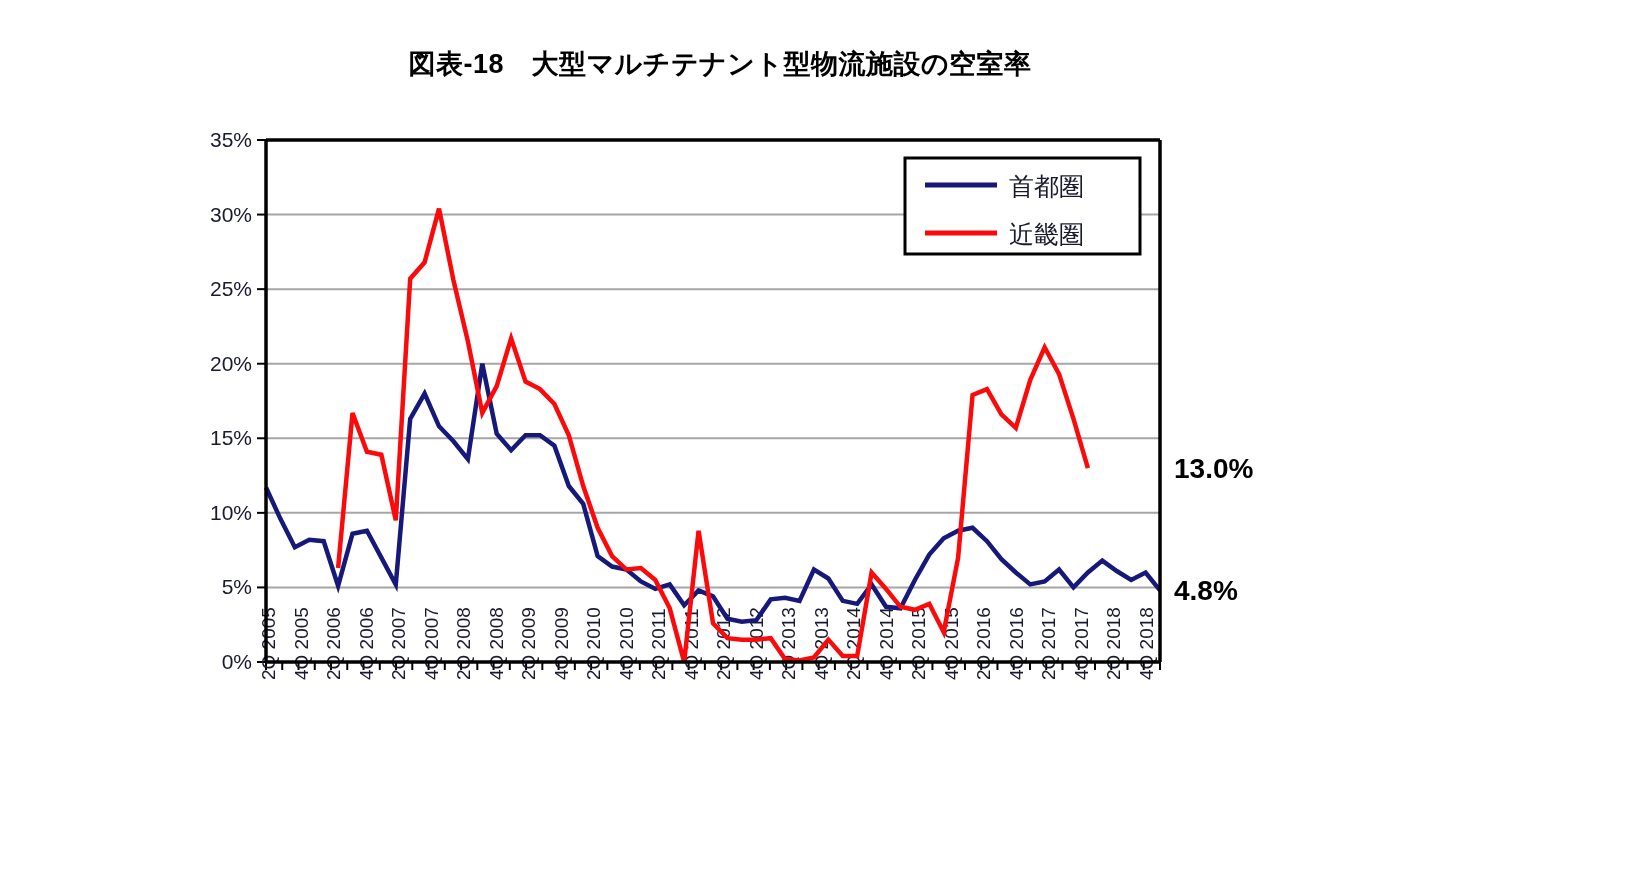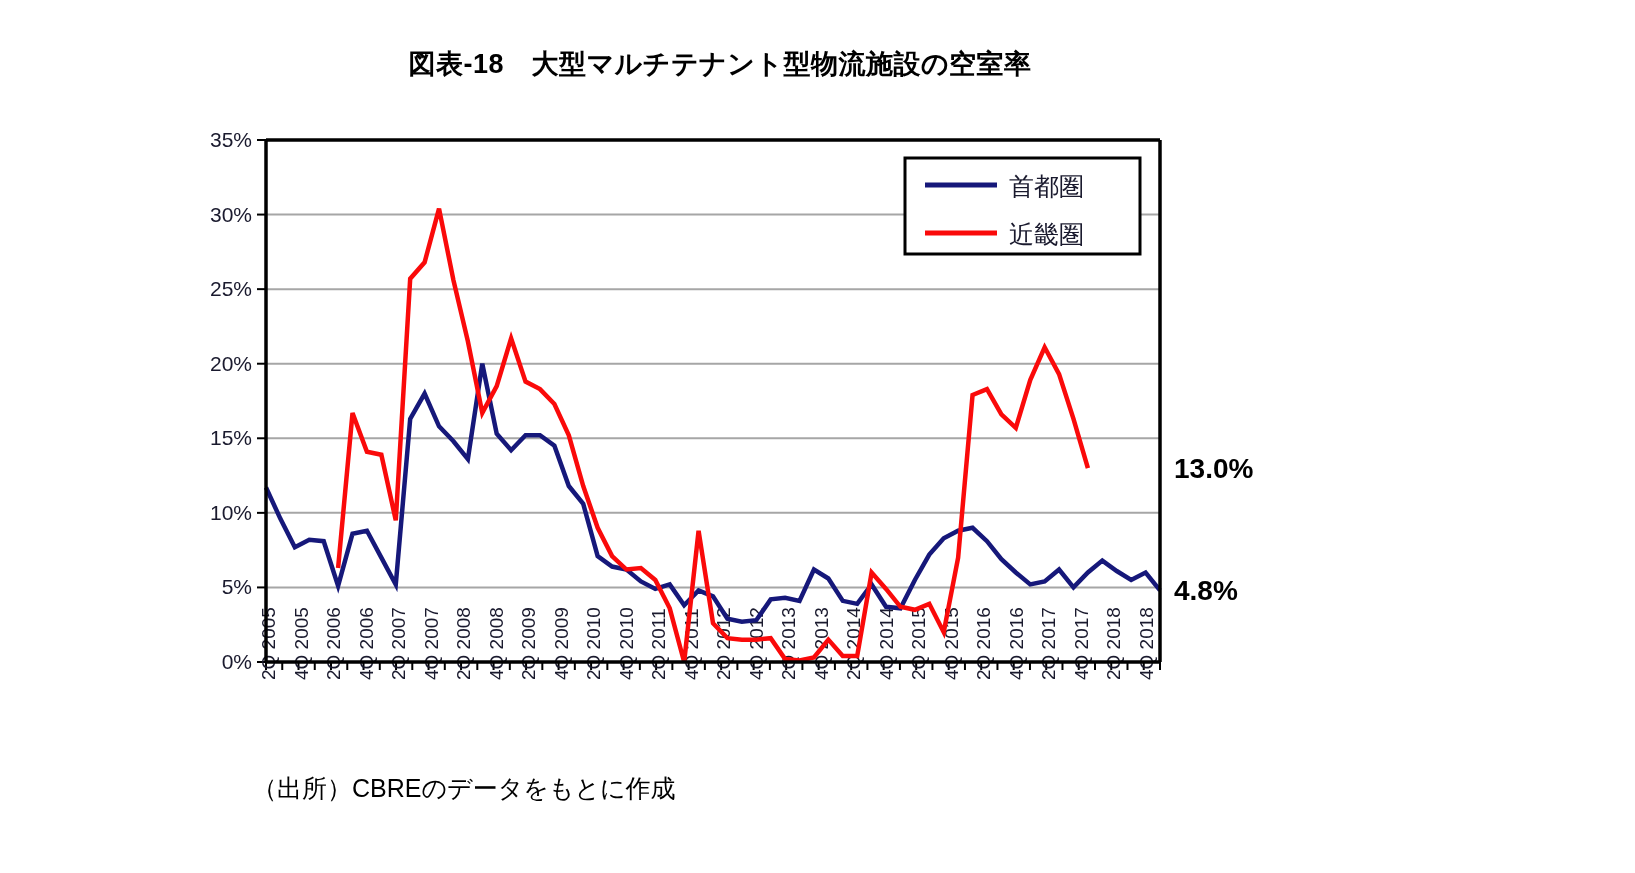--- a/index.html
+++ b/index.html
@@ -217,15 +217,14 @@
           <line x1="925" y1="233" x2="997" y2="233" stroke="#fa0a0a" stroke-width="5"></line>
           <text x="1009" y="243" class="legend-label">近畿圏</text>
         </g>
       <g id="endpoints-group">
           <text x="1174" y="478.1142857142857" class="endpoint-label">13.0%</text>
           <text x="1174" y="600.4114285714286" class="endpoint-label">4.8%</text>
         </g>
     </svg>
   </div>
 
-  <div id="source-note">（出所）CBREのデータをもとに作成</div>
 
 </div>
 
 </body></html>

